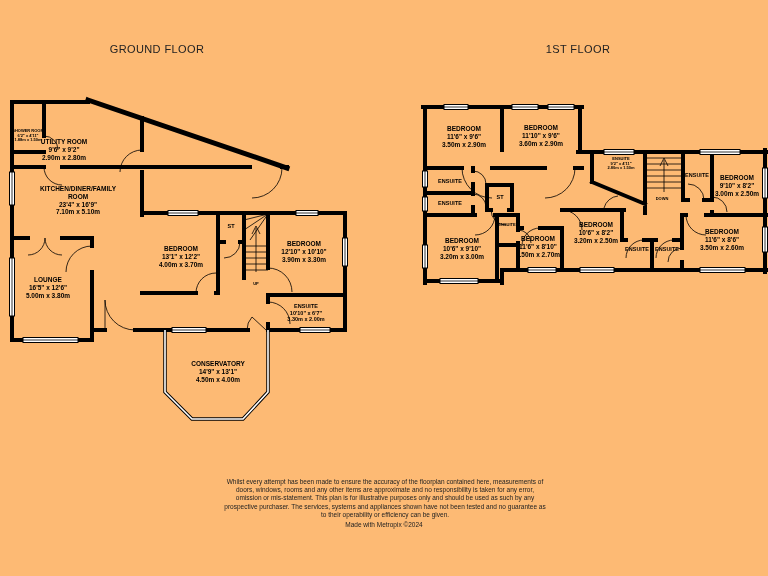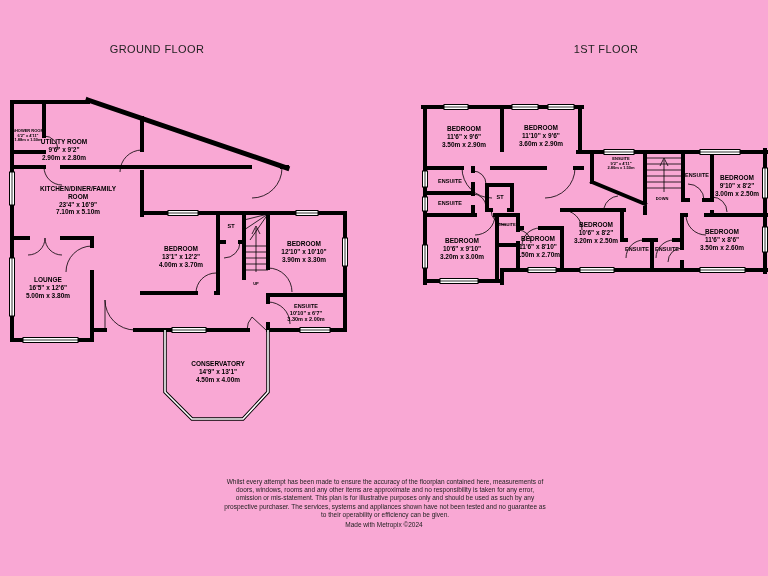--- a/index.html
+++ b/index.html
@@ -1,16 +1,16 @@
 <!DOCTYPE html>
 <html><head>
 <meta charset="utf-8">
 <style>
   html,body{margin:0;padding:0;background:#fff;}
-  #canvas{position:relative;width:768px;height:576px;background:#f9a8d4;overflow:hidden;
+  #canvas{position:relative;width:768px;height:576px;background:#fdba74;overflow:hidden;
           font-family:"Liberation Sans","DejaVu Sans",sans-serif;}
   #plan-svg{position:absolute;left:0;top:0;}
   .floor-title{position:absolute;transform:translate(-50%,-50%);font-size:11px;color:#222;
                letter-spacing:.4px;white-space:nowrap;}
   .lbl{position:absolute;transform:translate(-50%,-50%);text-align:center;
        font-weight:bold;font-size:6.5px;line-height:1.2;color:#000;white-space:nowrap;}
   .lbl.ens{font-size:5.5px;}
   .lbl.st{font-size:5.5px;}
   .lbl.tiny{font-size:4px;line-height:1.15;}
   .lbl .wrapname{white-space:normal;width:88px;margin:0 auto;}
@@ -124,21 +124,21 @@
         <rect x="422.5" y="171" width="5" height="16" fill="#fff" stroke="#000" stroke-width="1"></rect>
         <line x1="425" x2="425" y1="171" y2="187" stroke="#000" stroke-width="0.8"></line>
         <rect x="422.5" y="197" width="5" height="14" fill="#fff" stroke="#000" stroke-width="1"></rect>
         <line x1="425" x2="425" y1="197" y2="211" stroke="#000" stroke-width="0.8"></line>
         <rect x="422.5" y="245" width="5" height="23" fill="#fff" stroke="#000" stroke-width="1"></rect>
         <line x1="425" x2="425" y1="245" y2="268" stroke="#000" stroke-width="0.8"></line>
       </g>
   </svg>
 
   <div class="floor-title" style="left:157px;top:49px;">GROUND FLOOR</div>
-  <div class="floor-title" style="left:606px;top:49px;">1ST FLOOR</div>
+  <div class="floor-title" style="left:578px;top:49px;">1ST FLOOR</div>
 
   <div class="lbl tiny" style="left:28px;top:136px;">
     <div>SHOWER ROOM</div>
     <div>6'2" x 4'11"</div>
     <div>1.88m x 1.50m</div>
   </div>
   <div class="lbl" style="left:64px;top:150px;">
     <div>UTILITY ROOM</div>
     <div>9'6" x 9'2"</div>
     <div>2.90m x 2.80m</div>

